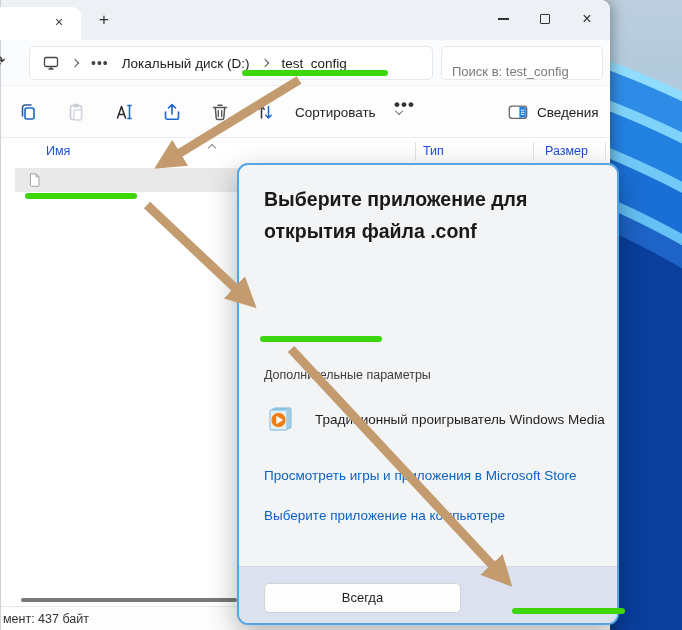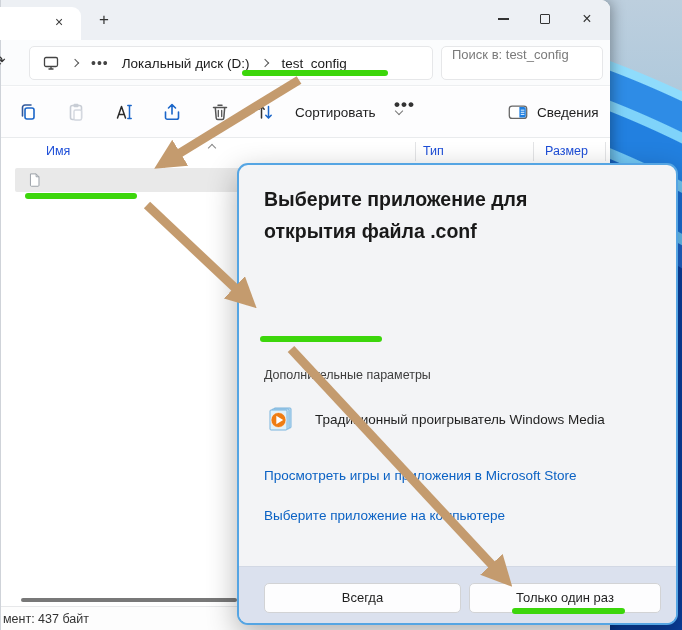--- a/index.html
+++ b/index.html
@@ -41,21 +41,21 @@
 
   .address-row { position:absolute; left:0; top:40px; width:100%; height:46px;
     background:#fbfcfd; border-bottom:1px solid #edeff1; }
   .refresh { position:absolute; left:-8px; top:12px; font-size:15px; color:#333; }
   .addr-field { position:absolute; left:28px; top:6px; width:404px; height:34px;
     background:#fff; border:1px solid #e6e7e9; border-radius:5px;
     display:flex; align-items:center; gap:13px; padding-left:13px;
     font-size:13.5px; color:#1b1b1b; white-space:nowrap; }
   .search-field { position:absolute; left:440px; top:6px; width:162px; height:34px;
     background:#fff; border:1px solid #e6e7e9; border-radius:5px;
-    display:flex; align-items:flex-start; padding-left:10px; }
+    display:flex; align-items:flex-end; padding-left:10px; }
   .search-field input { border:none; outline:none; width:140px; font-size:13px;
     font-family:inherit; color:#444; background:transparent; }
   .search-field input::placeholder { color:#7a7a7a; opacity:1; }
   .dots { color:#444; font-size:14px; letter-spacing:1px; }
 
   .chev { display:inline-block; width:6px; height:6px;
     border-right:1.4px solid #555; border-bottom:1.4px solid #555; }
   .chev.r { transform:rotate(-45deg); }
   .chev.d { transform:rotate(45deg); margin-top:-3px; }
   .chev.u { transform:rotate(-135deg); margin-top:4px; }
@@ -84,21 +84,21 @@
     gap:8px; padding-left:13px; }
   .file-name { font-size:12.5px; color:#1c1c1c; }
 
   .hscrollbar { position:absolute; left:20px; top:598px; width:216px; height:4px;
     background:#787878; border-radius:2px; }
   .statusbar { position:absolute; left:0; top:606px; width:100%; height:24px;
     border-top:1px solid #e7e8ea; background:#fdfdfd; }
   .status-text { position:absolute; left:2px; top:5px; font-size:12.5px; color:#333; }
 
   
-  .dialog { position:absolute; left:237px; top:163px; width:441px; height:462px;
+  .dialog { position:absolute; left:237px; top:163px; width:382px; height:462px;
     background:#f3f4f6; border:2px solid #55a5e3; border-radius:11px;
     box-shadow:0 10px 30px rgba(0,0,0,.30); z-index:10; overflow:hidden; }
   .dlg-title { position:absolute; left:25px; top:19px; width:345px;
     font-size:19.5px; font-weight:600; color:#191919; line-height:1.62; }
   .sec-label { position:absolute; left:25px; font-size:12.5px; color:#3d3d3d; }
   .lbl-rec { top:101px; } .lbl-opt { top:203px; }
   .app-row { position:absolute; left:7px; width:424px; display:flex;
     align-items:center; gap:20px; padding-left:20px; border-radius:5px; }
   .row-notepad { top:127px; height:54px; background:#ebebeb; }
   .row-wmp { top:229px; height:50px; }
@@ -245,21 +245,20 @@
       <path d="M10.3 10.8 L17.2 15 L10.3 19.2 z" fill="#fff"></path>
     </svg>
     <span class="app-label">Традиционный проигрыватель Windows Media</span>
   </div>
 
   <a class="dlg-link lnk-store">Просмотреть игры и приложения в Microsoft Store</a>
   <a class="dlg-link lnk-browse">Выберите приложение на компьютере</a>
 
   <div class="dlg-footer">
     <div class="dlg-btn btn-always">Всегда</div>
-    <div class="dlg-btn btn-once">Только один раз</div>
   </div>
 </div>
 
 <svg class="arrows" width="682" height="630" viewBox="0 0 682 630">
   <defs>
     <marker id="ah" viewBox="0 0 10 10" refX="7" refY="5" markerWidth="3.4" markerHeight="3.4" orient="auto-start-reverse">
       <path d="M0 0 L10 5 L0 10 z" style="fill:var(--arrow,#c49b6e)"></path>
     </marker>
   </defs>
   <path d="M299 80 L162 164" style="stroke:var(--arrow,#c49b6e)" stroke-width="9" fill="none" marker-end="url(#ah)"></path>

